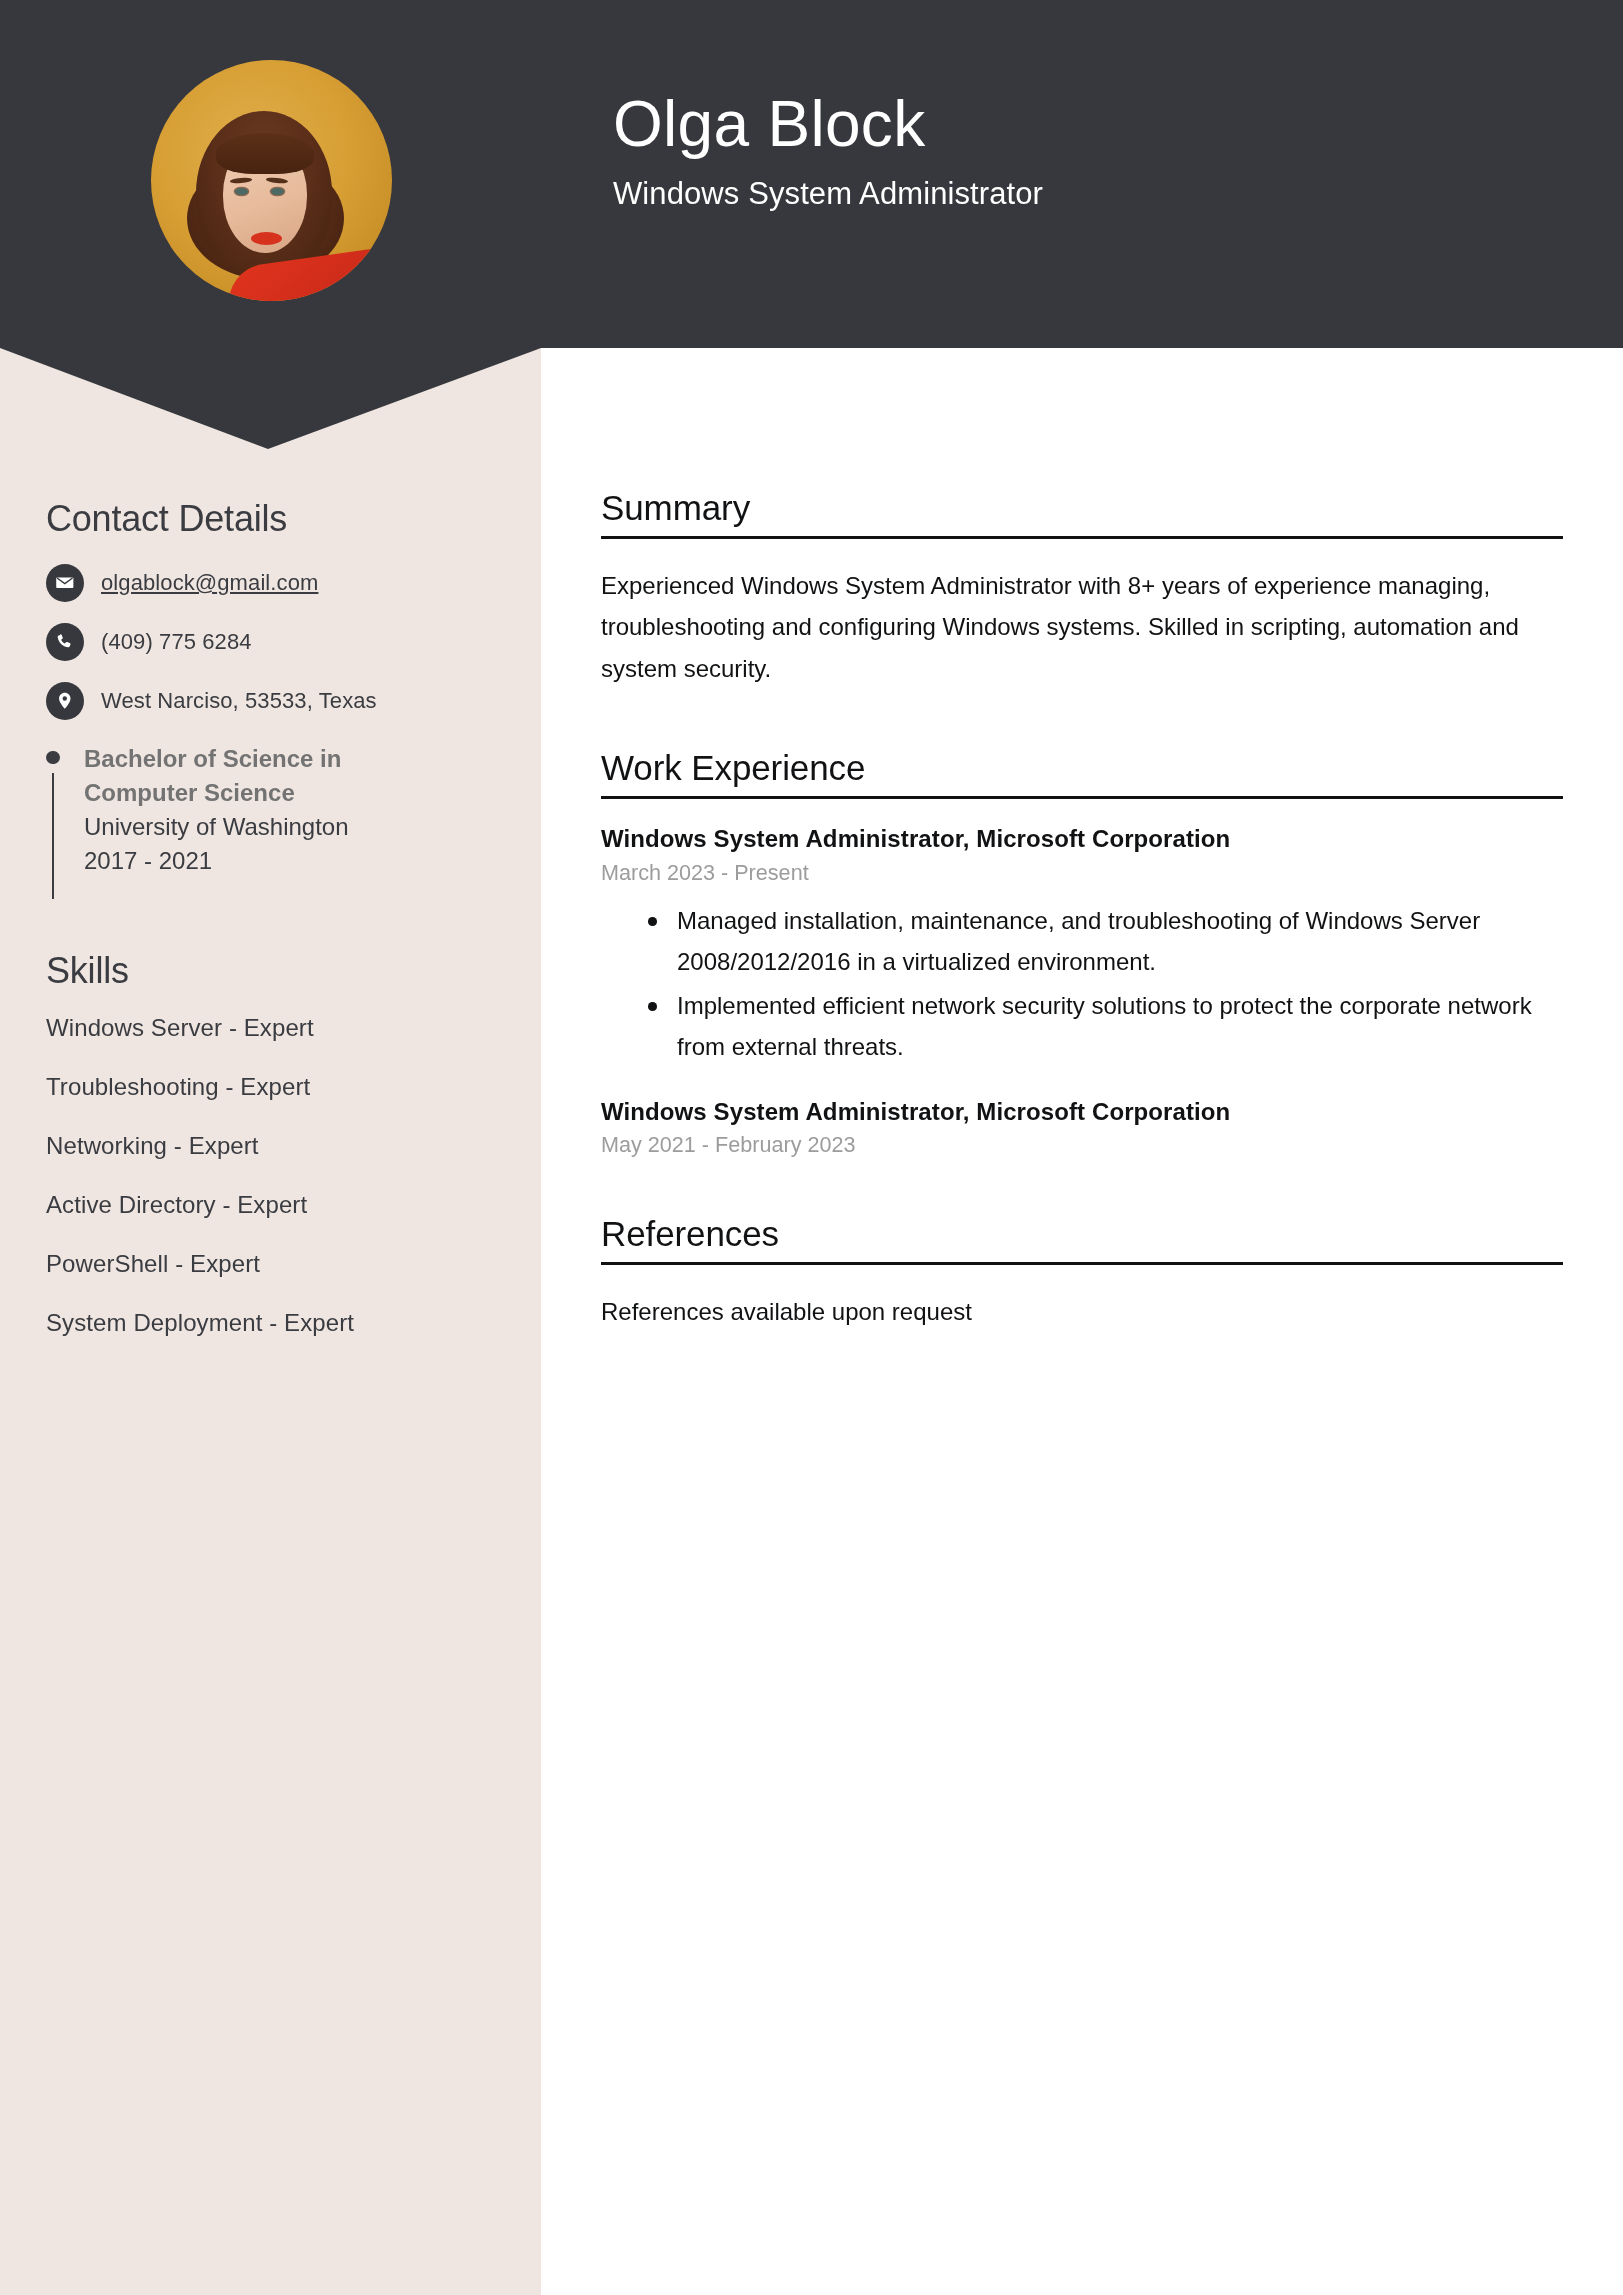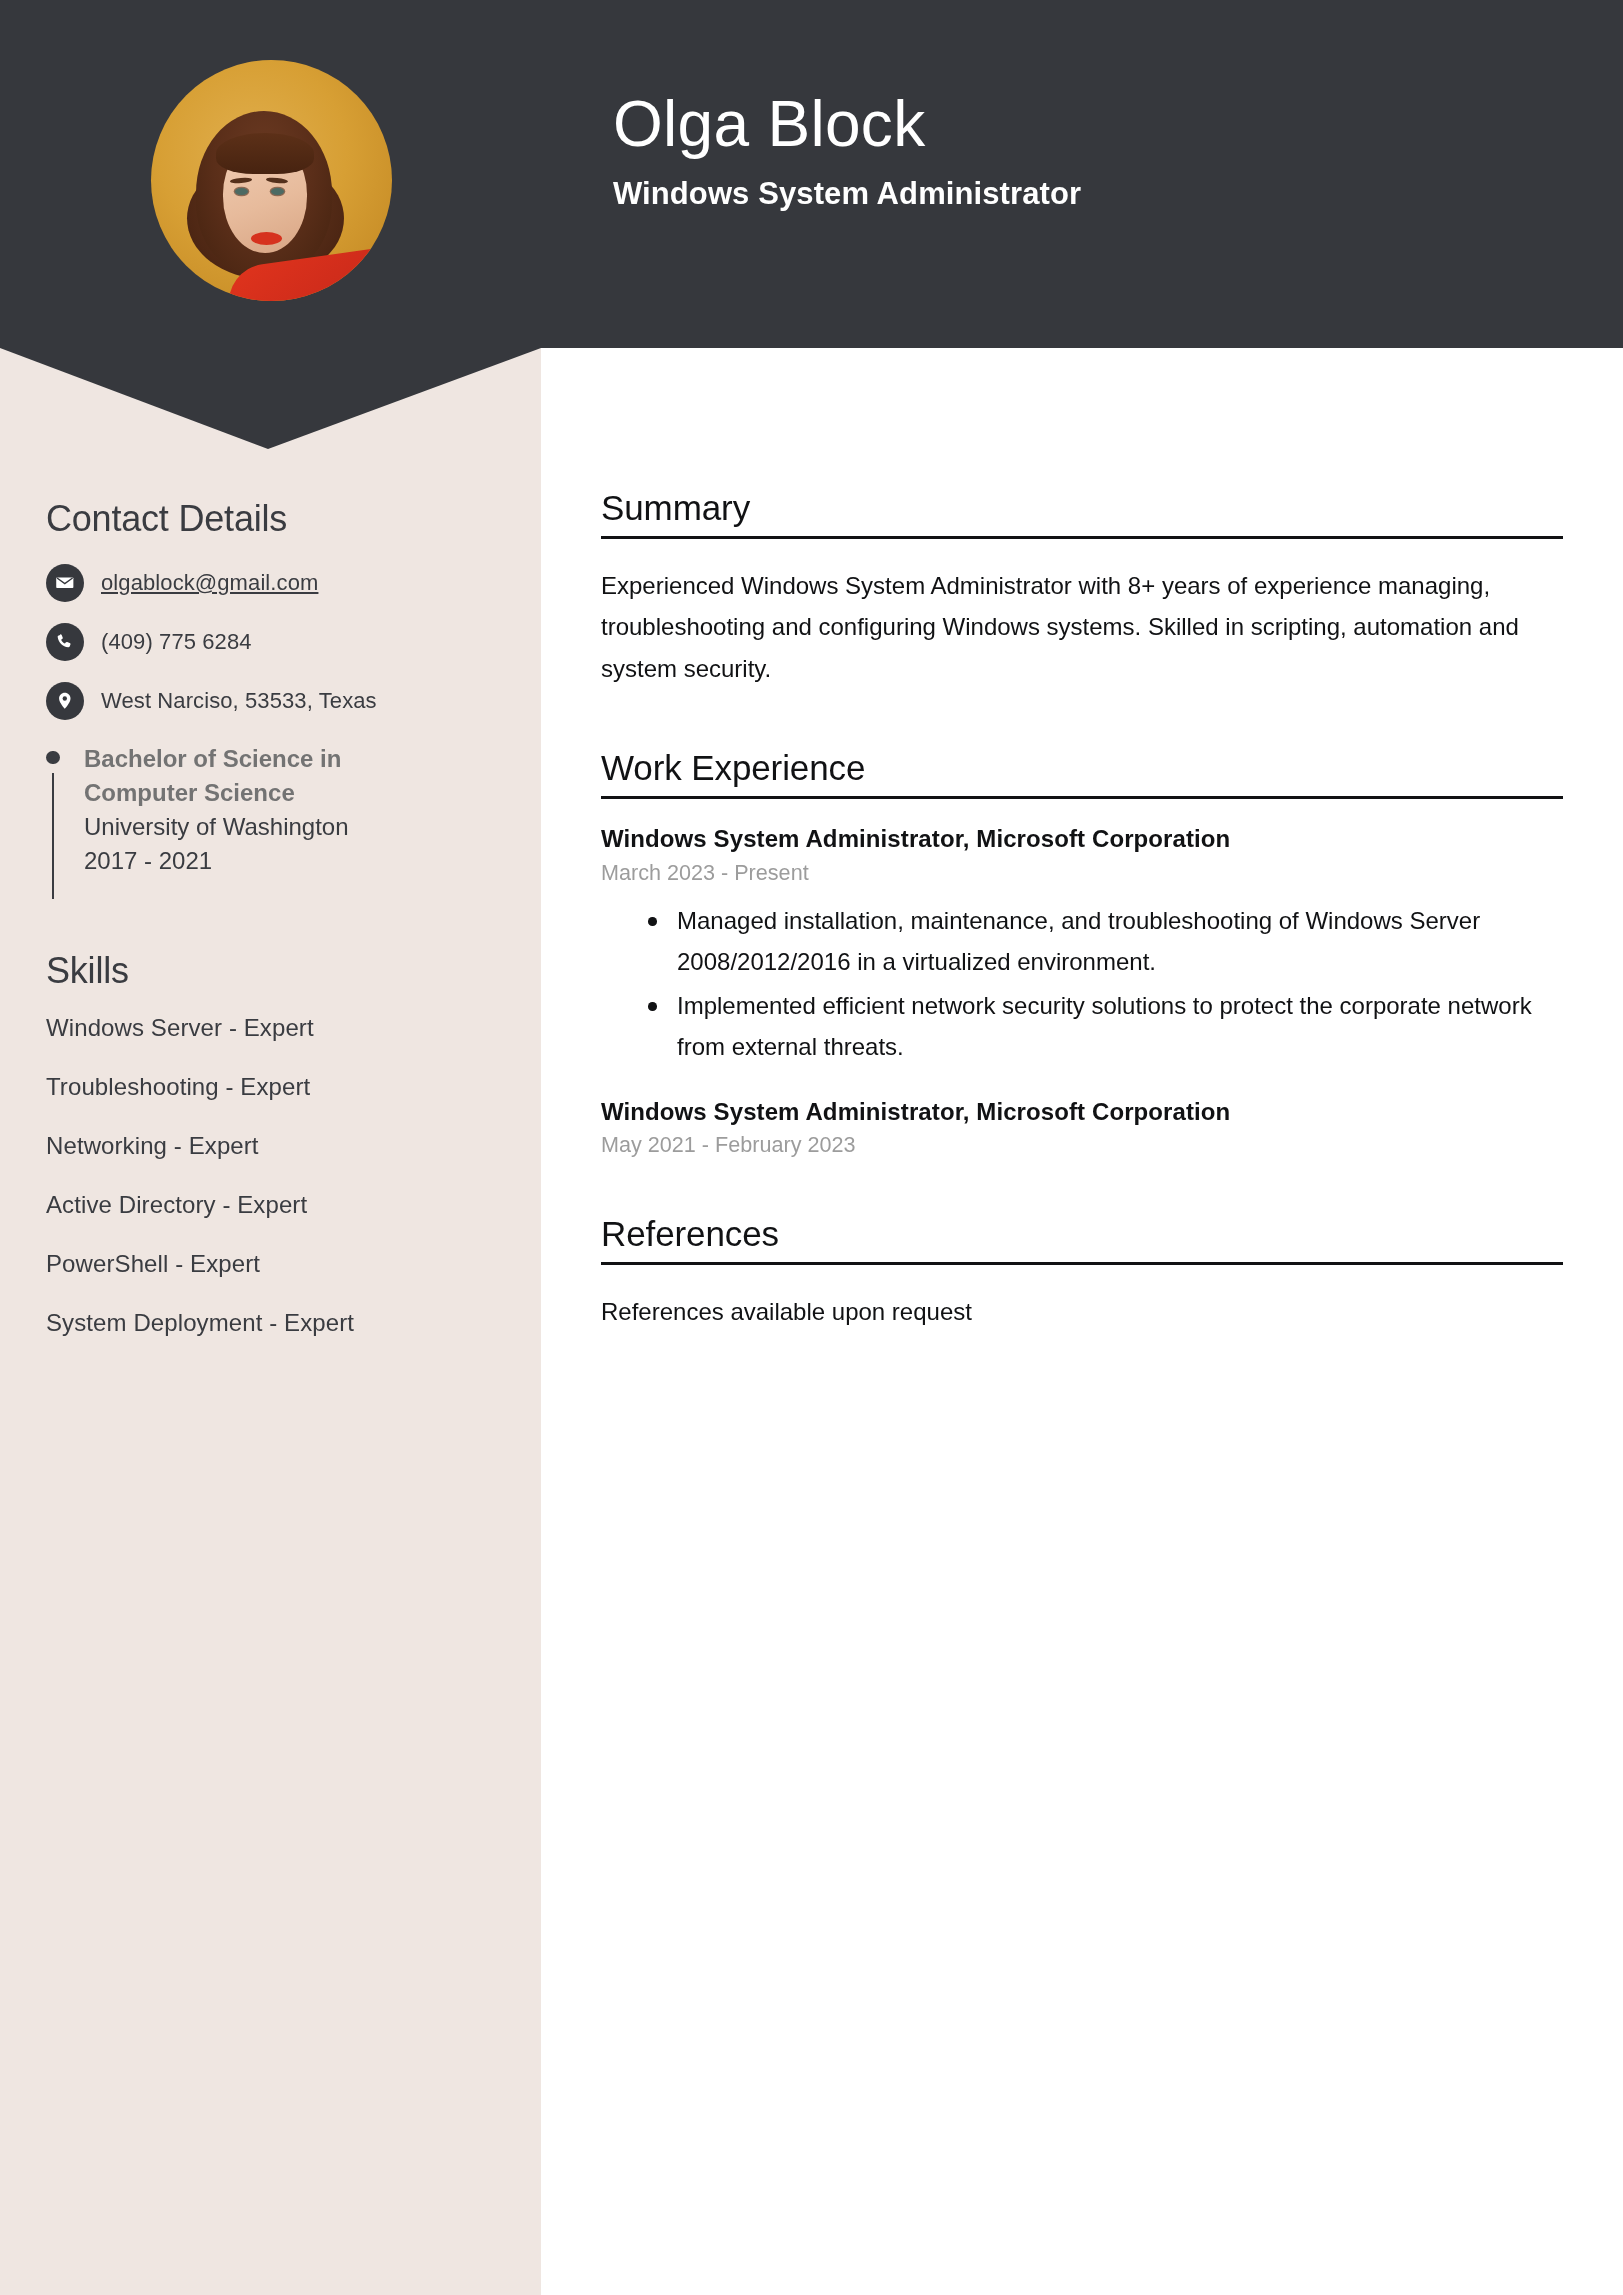--- a/index.html
+++ b/index.html
@@ -130,21 +130,21 @@
     font-size:64px;
     font-weight:400;
     color:#FFFFFF;
     letter-spacing:0.3px;
     line-height:1.12;
     white-space:nowrap;
   }
   .job-title {
     margin-top:15.7px;
     font-size:31px;
-    font-weight:700;
+    font-weight:400;
     color:#FFFFFF;
     letter-spacing:0.1px;
     white-space:nowrap;
   }
 
   
   .side-content {
     position:absolute;
     left:46px; top:498px;
     width:445px;

